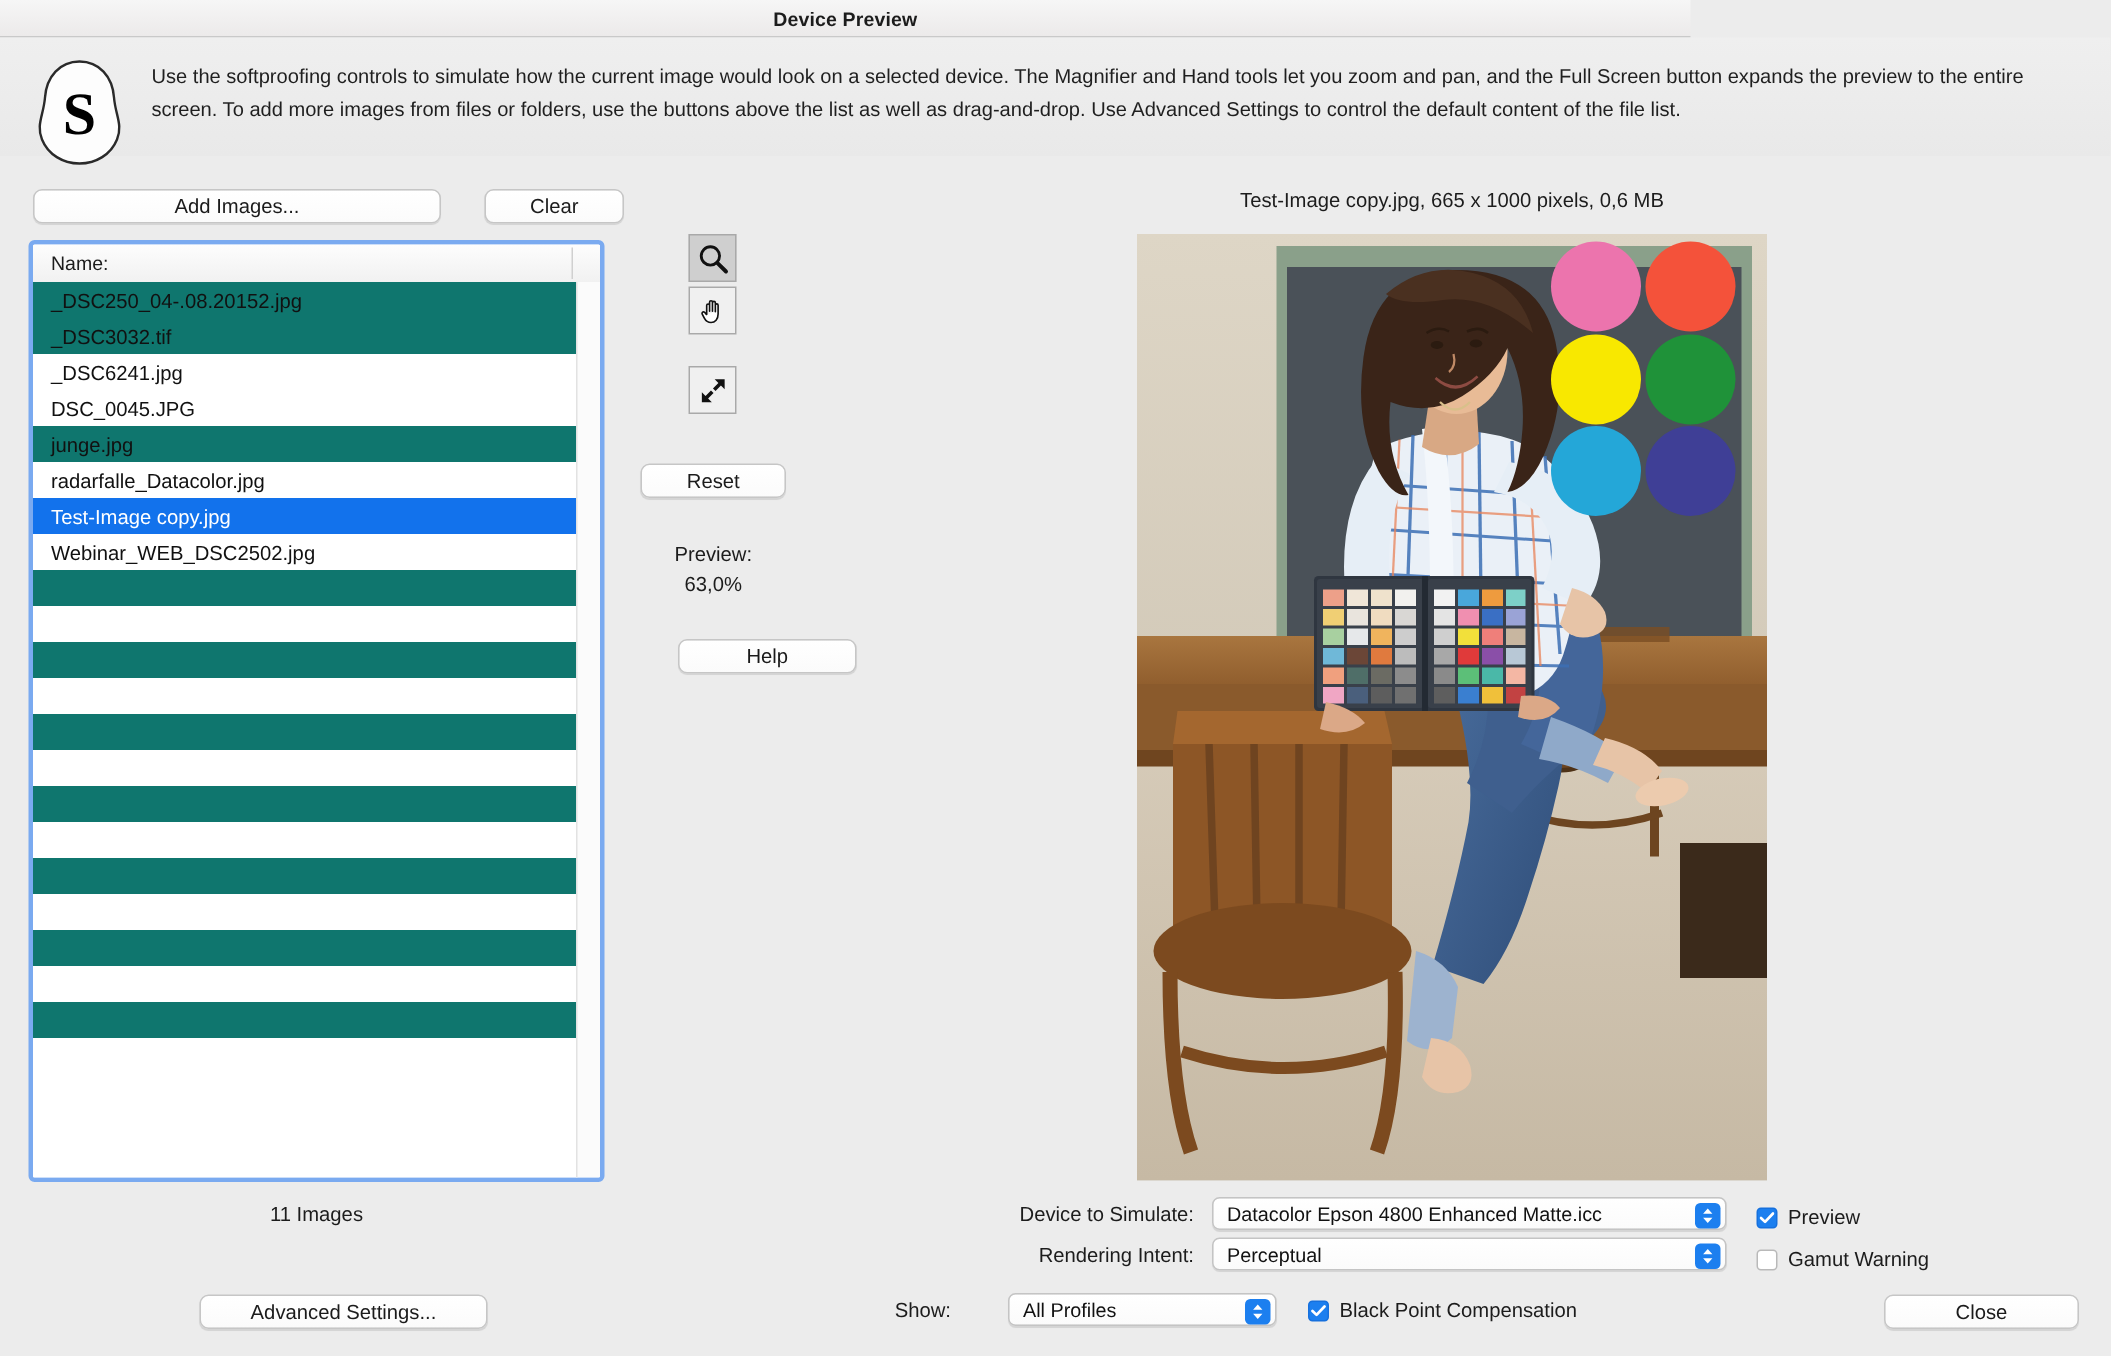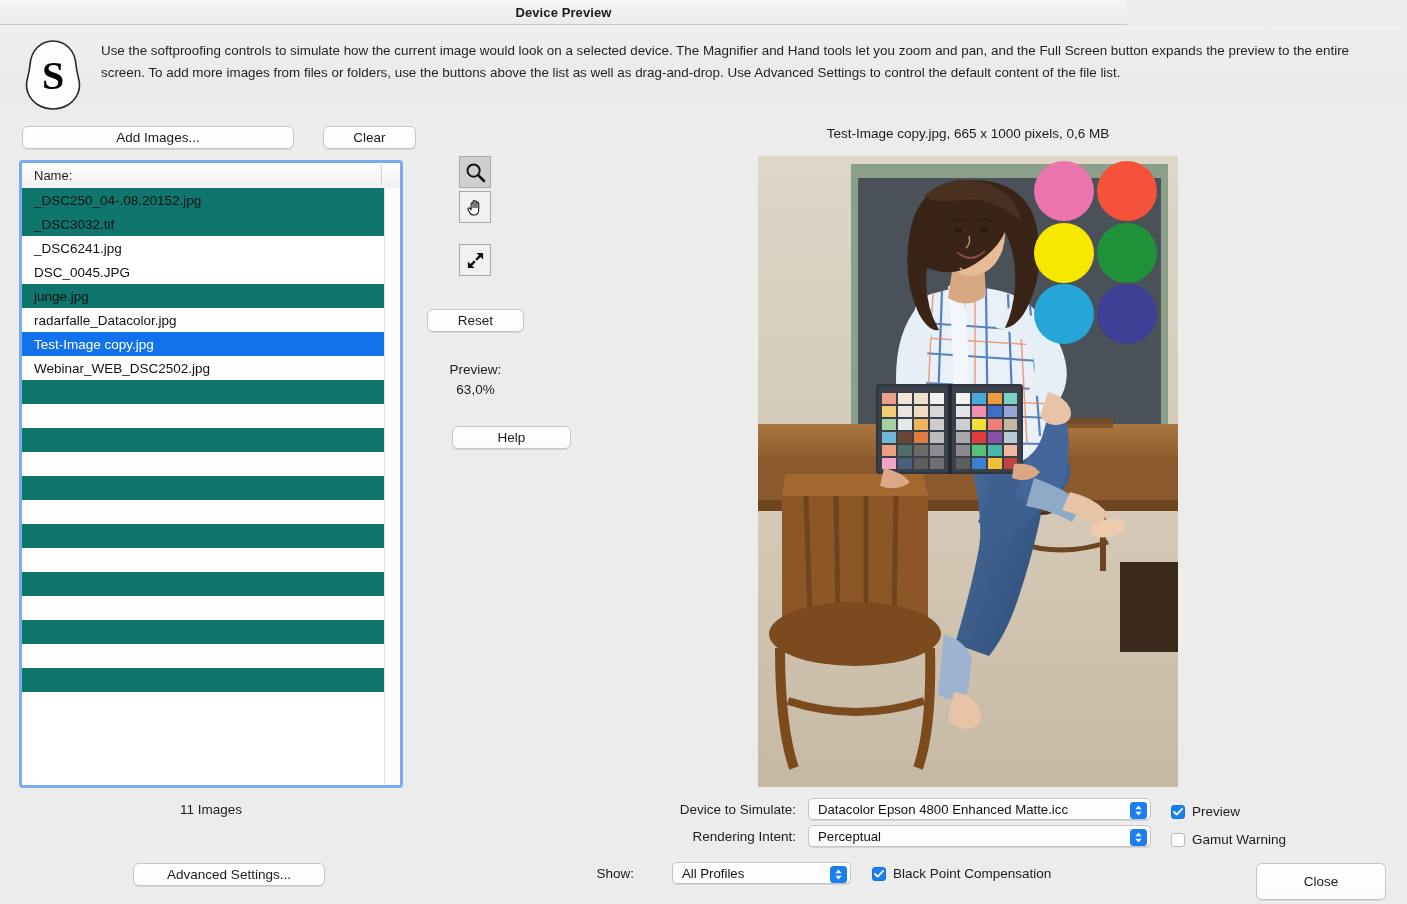--- a/index.html
+++ b/index.html
@@ -47,21 +47,21 @@
     cursor:default;
     position:absolute;
     box-sizing:border-box;
   }
 
   #add-images-btn{left:22px;top:126px;width:272px;height:23px;}
   #clear-btn{left:311px;top:126px;width:93px;height:23px;margin-left:12px;}
   #reset-btn{left:427px;top:309px;width:97px;height:23px;}
   #help-btn{left:452px;top:426px;width:119px;height:23px;}
   #advanced-btn{left:109px;top:863px;width:192px;height:23px;margin-left:24px;}
-  #close-btn{left:1256px;top:863px;width:130px;height:37px;}
+  #close-btn{left:1256px;top:863px;width:130px;height:23px;}
 
   
   .listwrap{
     position:absolute;left:19px;top:160px;width:384px;height:628px;
     background:#ffffff;
     border:3px solid #7aaaf0;
     border-radius:4px;
     box-sizing:border-box;
     overflow:hidden;
   }

